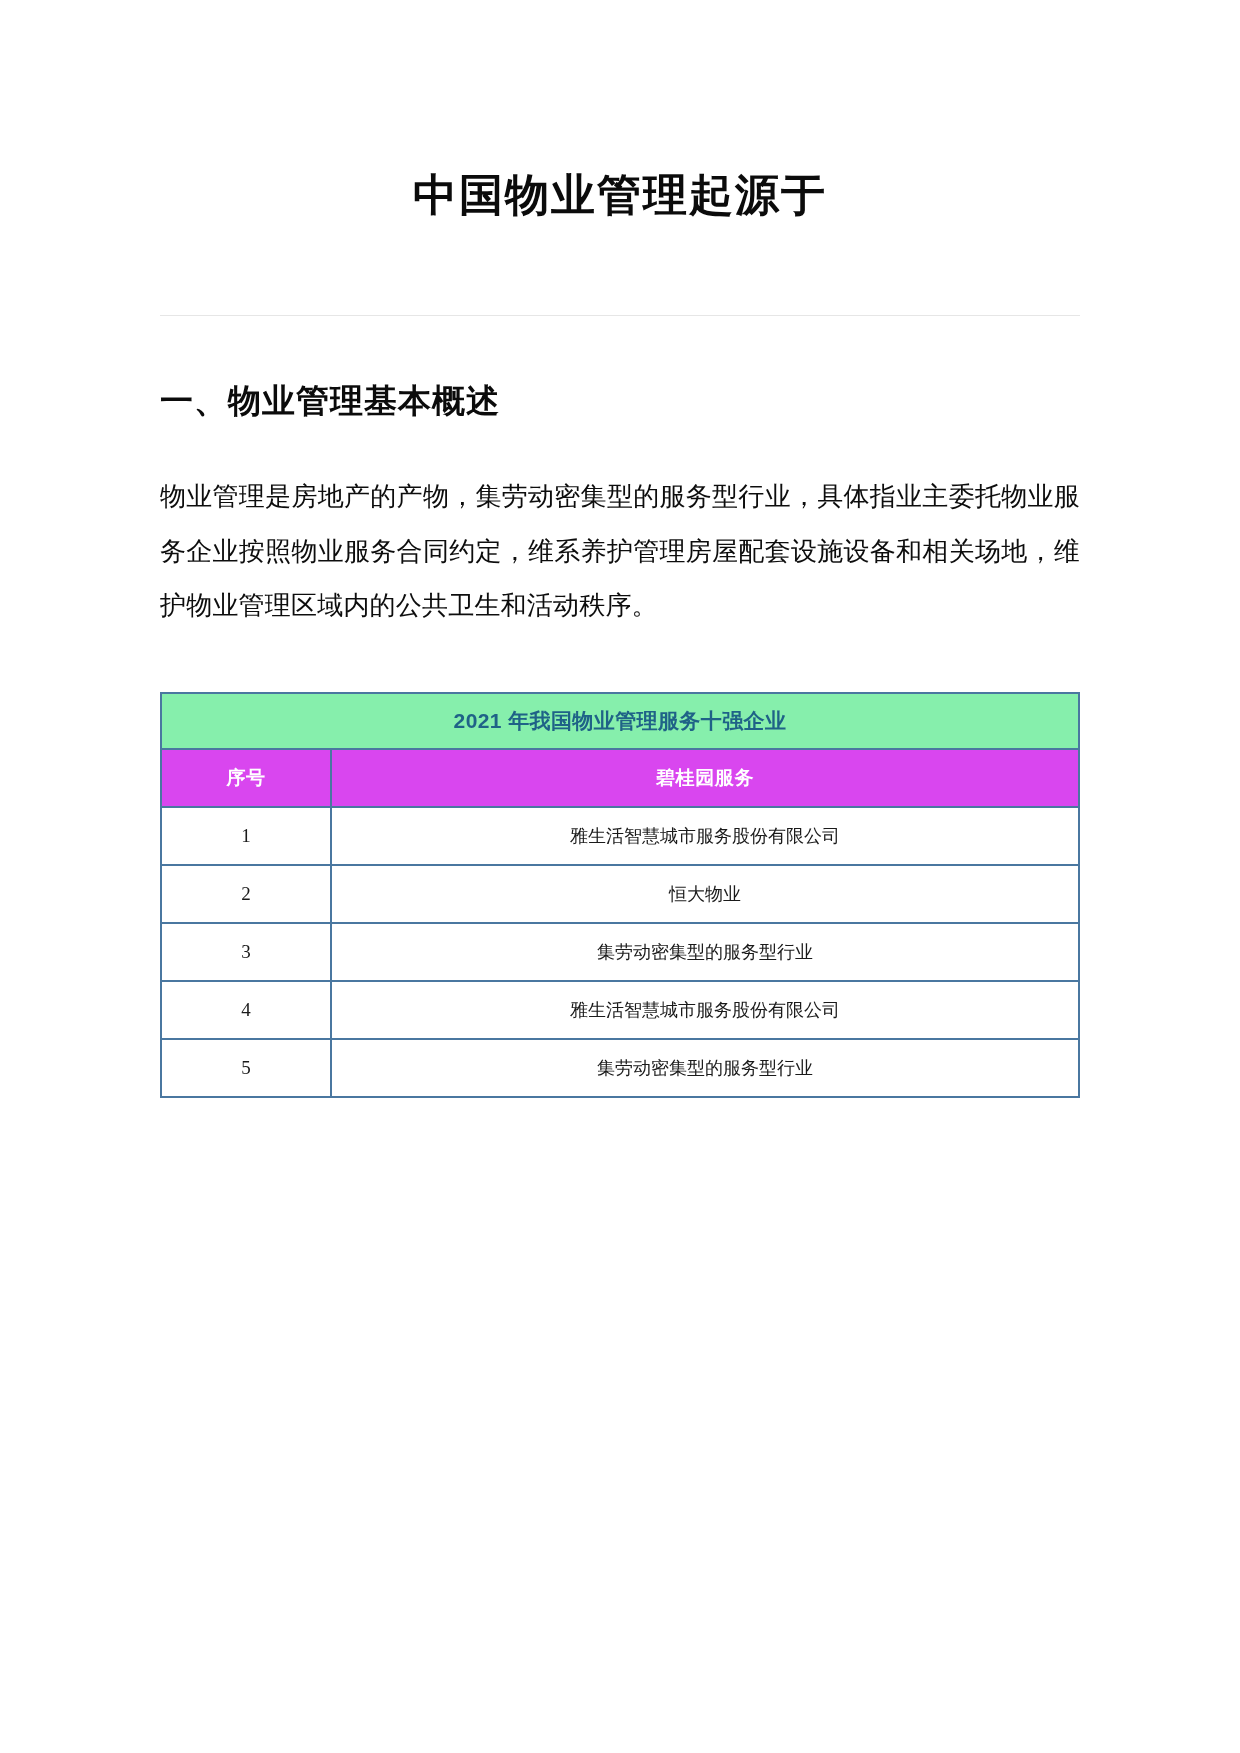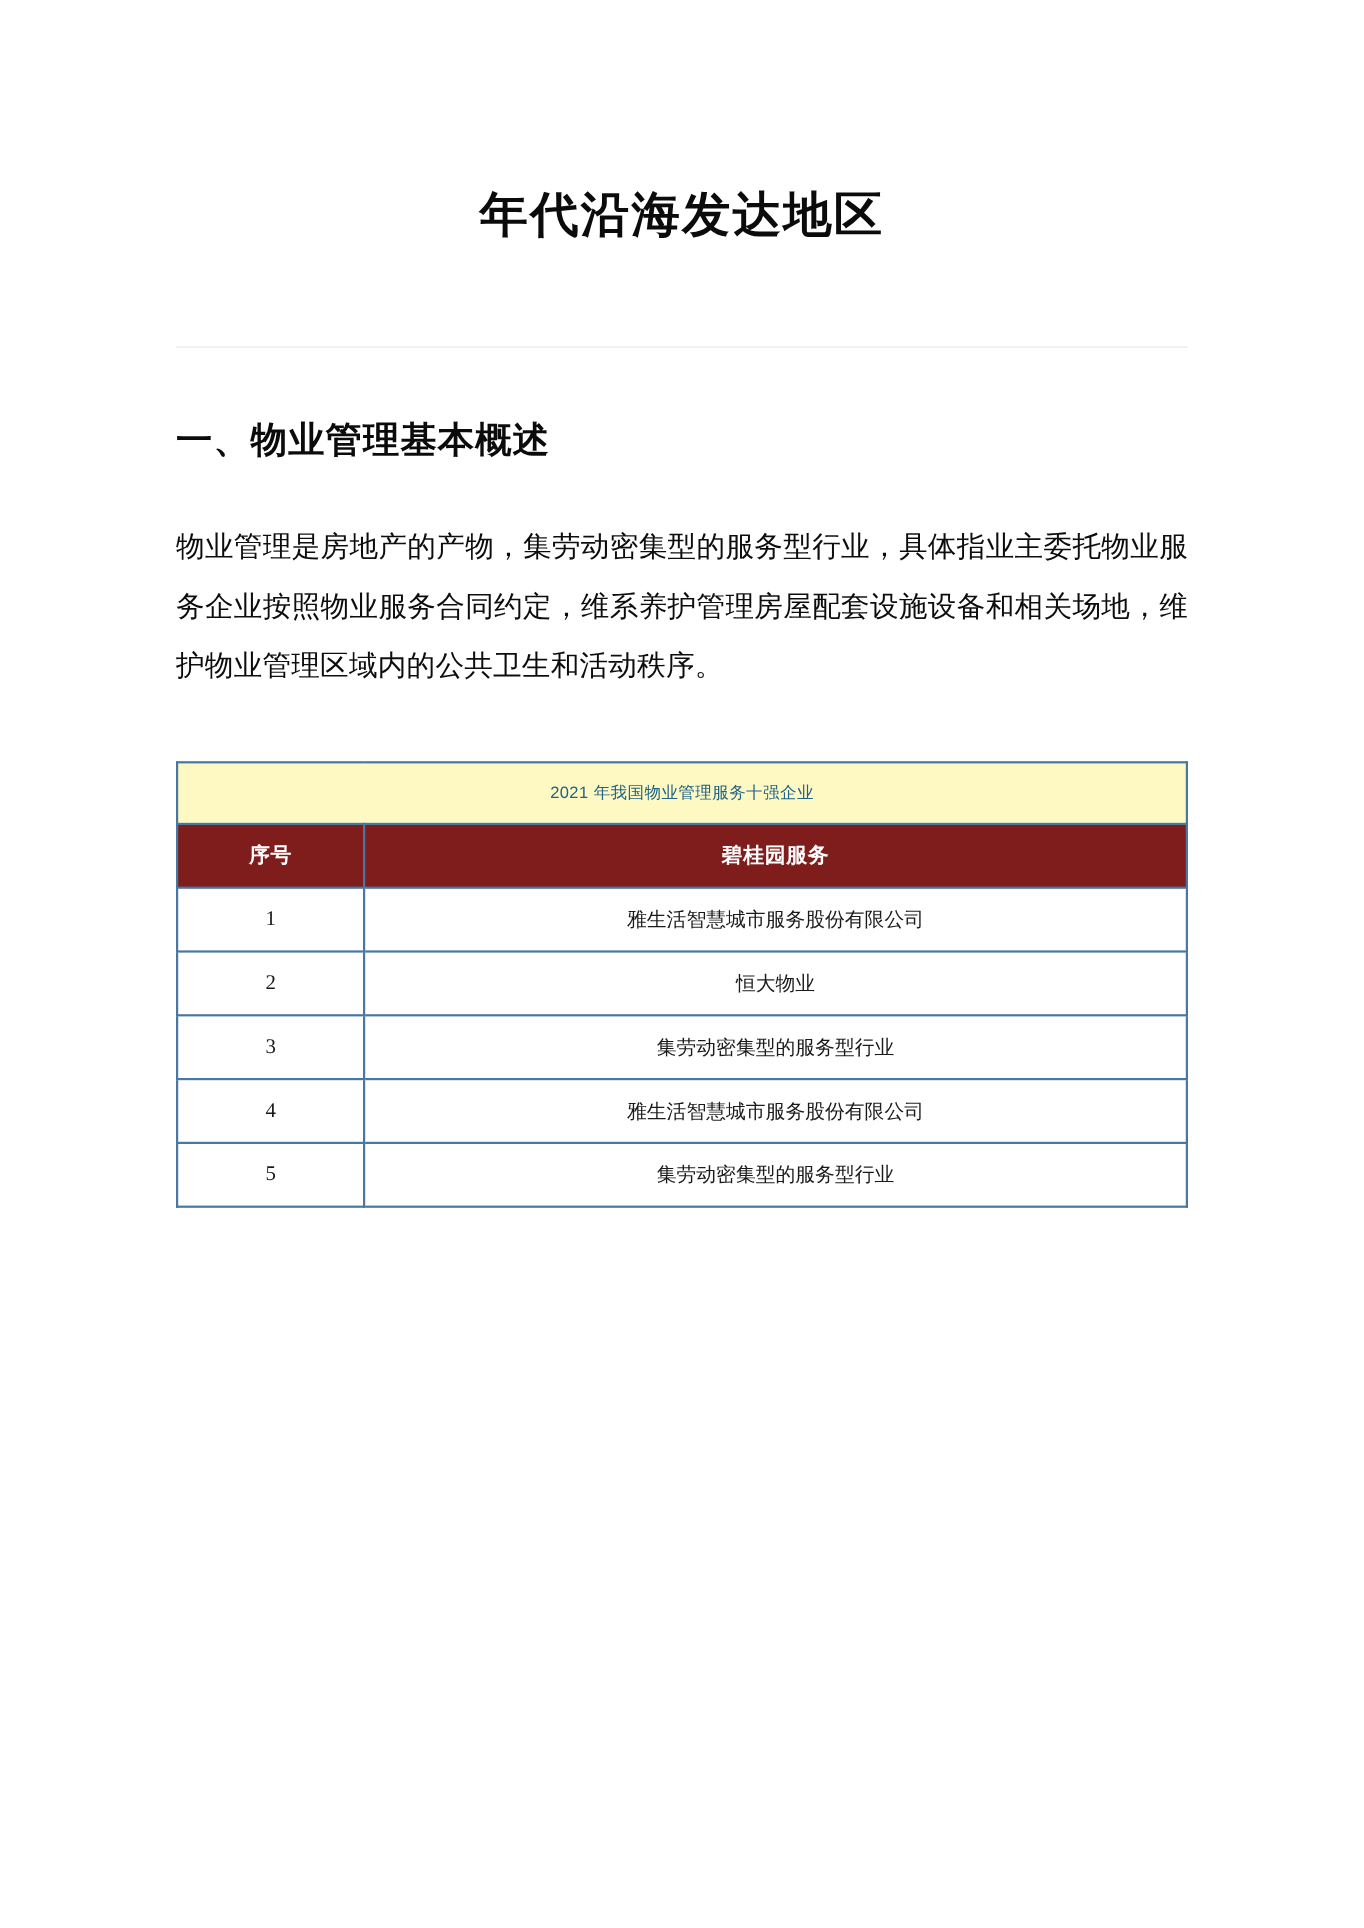--- a/index.html
+++ b/index.html
@@ -83,29 +83,29 @@
   }
   table.rank-table td,
   table.rank-table th {
     border: 2px solid #4a77a0;
     padding: 0;
     text-align: center;
     vertical-align: middle;
   }
   .tbl-title-cell {
     height: 54px;
-    background: #fef9c3;
+    background: #86efac;
     color: #1f6287;
-    font-size: 15px;
-    font-weight: normal;
+    font-size: 21px;
+    font-weight: bold;
     letter-spacing: 0.4px;
   }
   .tbl-head-cell {
     height: 56px;
-    background: #7f1d1d;
+    background: #d946ef;
     color: #ffffff;
     font-size: 19px;
     font-weight: bold;
     letter-spacing: 0.6px;
     border-color: #4a77a0;
   }
   .tbl-body-cell {
     height: 56px;
     background: #ffffff;
     color: #1a1a1a;
@@ -116,21 +116,21 @@
   .num-cell {
     font-family: "Liberation Serif", "DejaVu Serif", serif;
     font-size: 19px;
   }
 </style>
 </head>
 <body>
 
 <div class="page">
 
-  <h1 class="doc-title">年代沿海发达地区</h1>
+  <h1 class="doc-title">中国物业管理起源于</h1>
 
   <div class="divider"></div>
 
   <h2 class="section-heading">一、物业管理基本概述</h2>
 
   <p class="para">物业管理是房地产的产物，集劳动密集型的服务型行业，具体指业主委托物业服务企业按照物业服务合同约定，维系养护管理房屋配套设施设备和相关场地，维护物业管理区域内的公共卫生和活动秩序。</p>
 
 
   <div class="table-wrap">
     <table class="rank-table">

